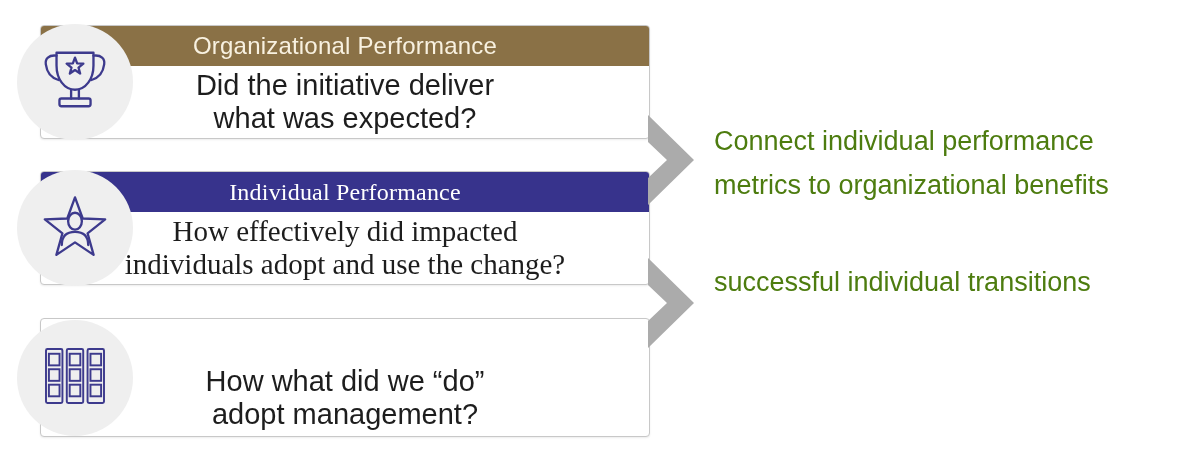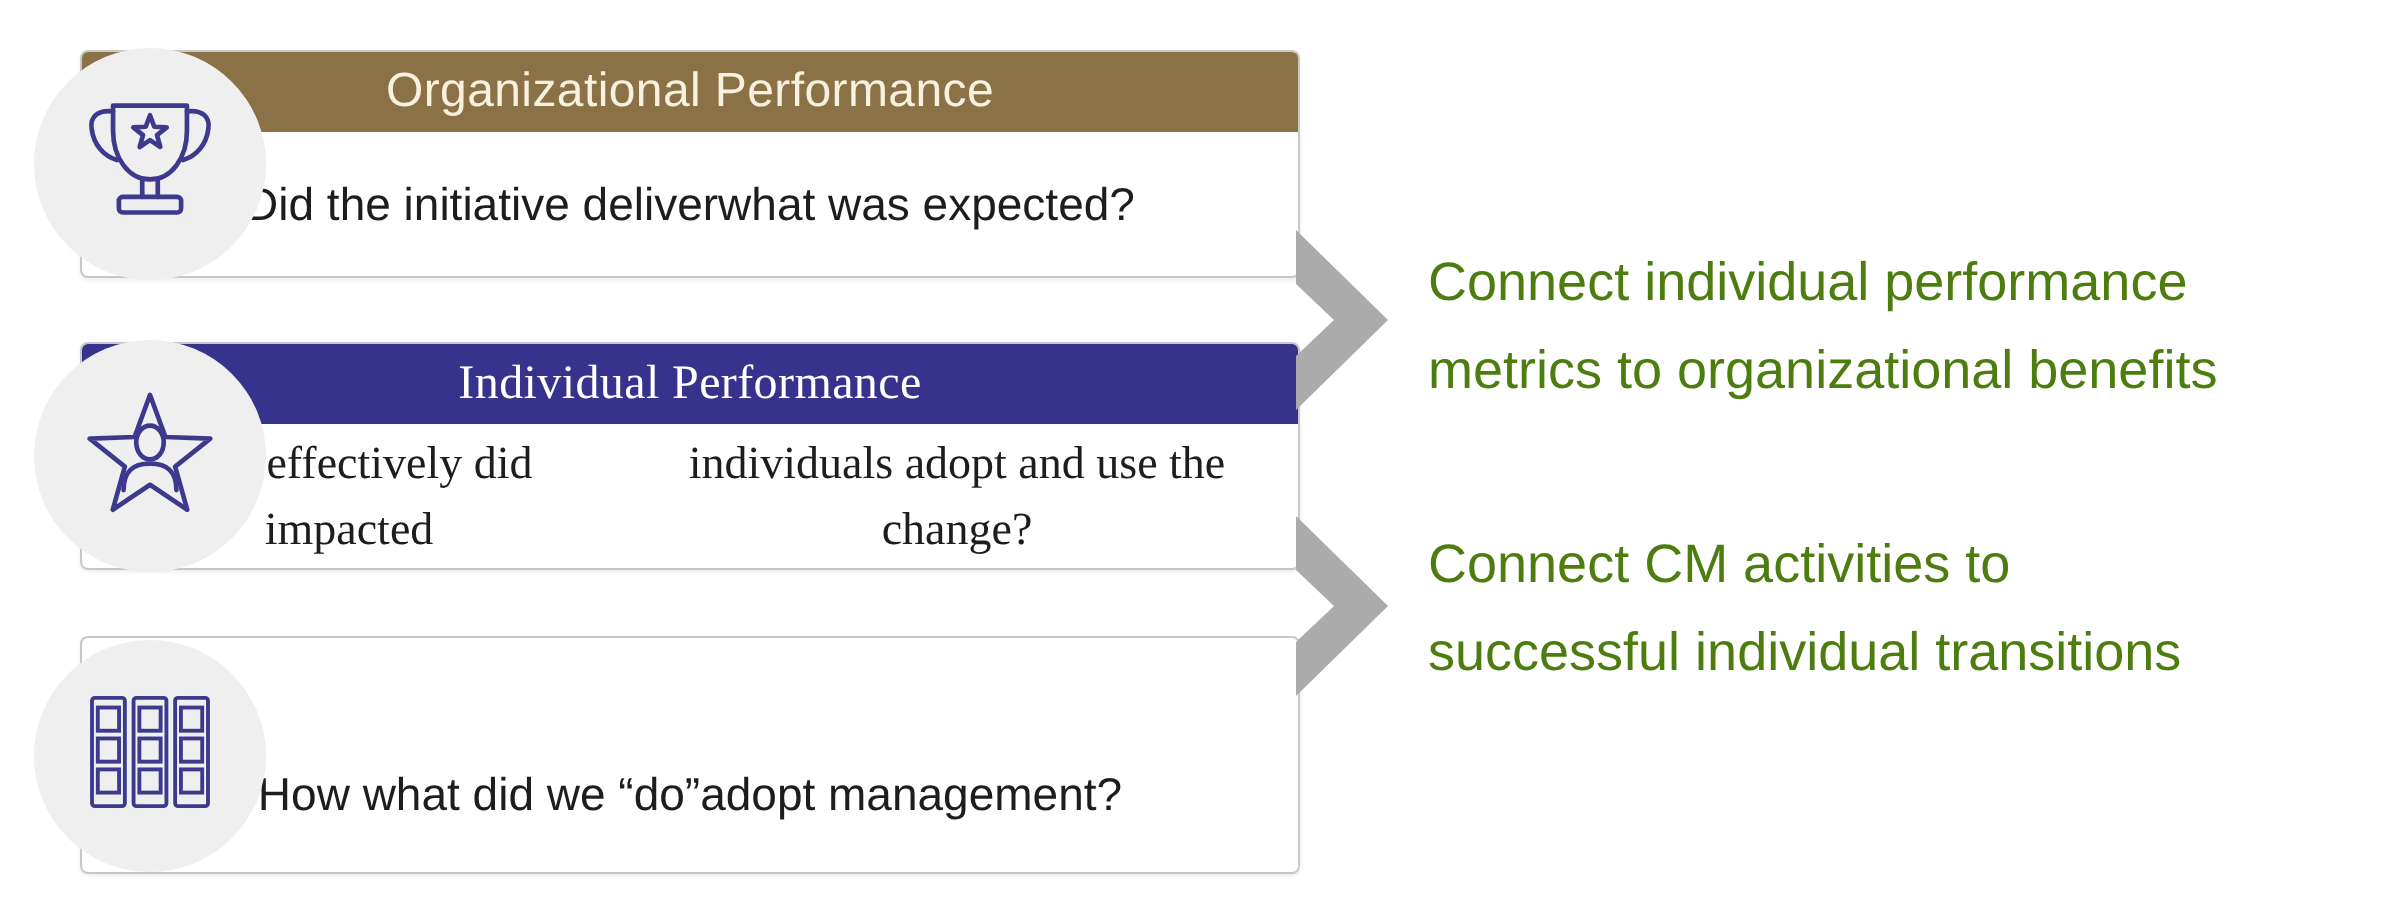--- a/index.html
+++ b/index.html
@@ -23,22 +23,22 @@
 
   .card-header {
     height:40px; line-height:40px;
     text-align:center;
     font-size:24px; letter-spacing:0.2px;
     border-radius:3px 3px 0 0;
     white-space:nowrap;
   }
   .card-body {
     position:absolute; top:40px; bottom:0; left:0; right:0;
-    display:flex; flex-direction:row; justify-content:center; align-items:center;
-    font-size:23px; line-height:33px; color:#1d1d1d;
+    display:flex; flex-direction:column; justify-content:center; align-items:center;
+    font-size:29px; line-height:33px; color:#1d1d1d;
     text-align:center;
   }
 
   
   .icon-circle {
     position:absolute; left:17px; width:116px; height:116px;
     background:#efefef; border-radius:50%;
     display:flex; align-items:center; justify-content:center;
     z-index:3;
   }
@@ -140,17 +140,16 @@
     <svg viewBox="0 0 46 90" width="46" height="90">
         <polygon points="0,0 46,45 0,90 0,63 19,45 0,27"></polygon>
       </svg>
   </div>
 
   <div class="annotation annotation-1">
     <div>Connect individual performance</div>
     <div>metrics to organizational benefits</div>
   </div>
   <div class="annotation annotation-2">
-    <div>Connect CM activities to</div>
     <div>successful individual transitions</div>
   </div>
 
 </div>
 
 </body></html>

